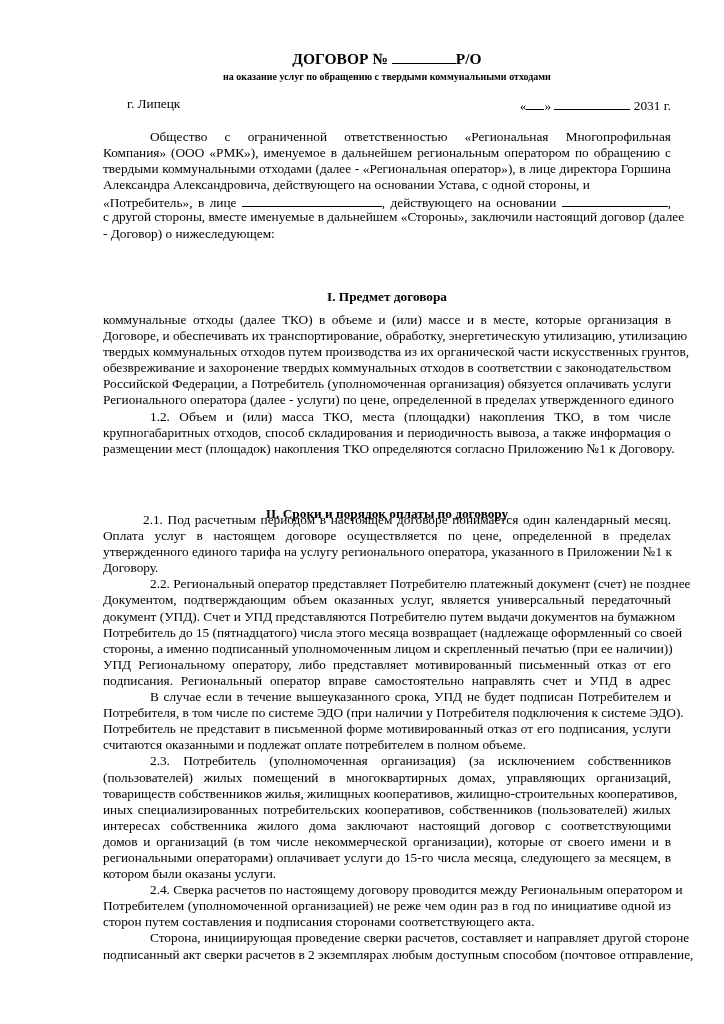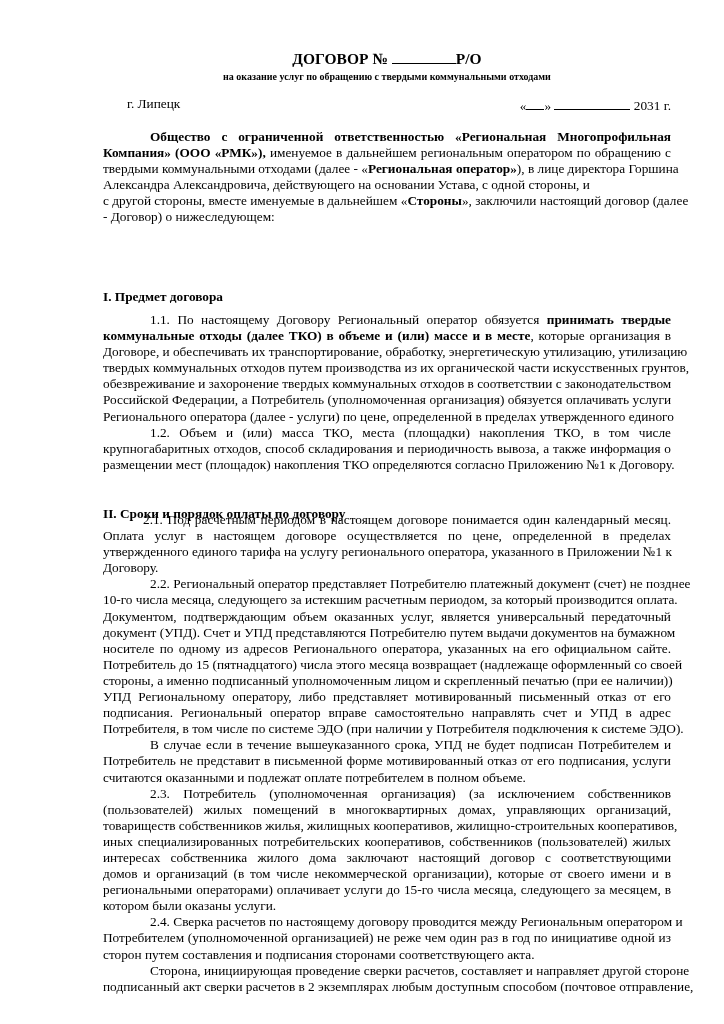--- a/index.html
+++ b/index.html
@@ -11,22 +11,22 @@
   .blank { display: inline-block; border-bottom: 1px solid #000; height: 13px; vertical-align: baseline; }
   .cityrow { position: absolute; top: 96px; left: 0; width: 568px; line-height: 16px; }
   .cityrow .city { position: absolute; left: 24px; }
   .cityrow .date { position: absolute; right: 0; }
   .p { position: absolute; left: 0; width: 568px; text-align: justify; line-height: 16.1px; }
   .p .ln { display: block; text-align: justify; text-align-last: justify; height: 16.1px; white-space: nowrap; }
   .p .ln.last { text-align-last: left; }
   .p .ln.ind { padding-left: 47px; }
   .p .ln.ind2 { padding-left: 40px; }
   .ln span { white-space: pre; }
-  b { font-weight: bold; }
-  .h { position: absolute; left: 0; width: 568px; font-weight: bold; font-size: 13.3px; line-height: 16px; }
+  b { font-weight: normal; }
+  .h { position: absolute; left: 0; width: 568px; text-align: center; font-weight: bold; font-size: 13.3px; line-height: 16px; }
 </style>
 </head>
 <body>
 
 <div class="page">
 
   <div class="title">
     <span>ДОГОВОР №</span>
     <span class="blank" style="width:64px;"></span><span>Р/О</span>
   </div>
@@ -39,55 +39,53 @@
       <span class="blank" style="width:76px;"></span>
       <span>2031 г.</span>
     </span>
   </div>
 
   <div class="p" style="top:129px;">
     <span class="ln ind"><b>Общество с ограниченной ответственностью «Региональная Многопрофильная</b></span>
     <span class="ln"><b>Компания» (ООО «РМК»),</b><span> именуемое в дальнейшем региональным оператором по обращению с</span></span>
     <span class="ln"><span>твердыми коммунальными отходами (далее - «</span><b>Региональная оператор»</b><span>), в лице директора Горшина</span></span>
     <span class="ln last"><span>Александра Александровича, действующего на основании Устава, с одной стороны, и</span></span>
+    <span class="ln"><b>«Потребитель»</b><span>, в лице </span><span class="blank" style="width:140px;"></span><span>, действующего на основании </span><span class="blank" style="width:106px;"></span><span>,</span></span>
     <span class="ln"><span>с другой стороны, вместе именуемые в дальнейшем «</span><b>Стороны</b><span>», заключили настоящий договор (далее</span></span>
     <span class="ln last"><span>- Договор) о нижеследующем:</span></span>
   </div>
 
   <div class="h" style="top:289px;">I. Предмет договора</div>
   <div class="p" style="top:312px;">
-    <span class="ln ind"><span>1.1. По настоящему Договору Региональный оператор обязуется </span><b>принимать твердые</b></span>
     <span class="ln"><b>коммунальные отходы (далее ТКО) в объеме и (или) массе и в месте</b><span>, которые организация в</span></span>
     <span class="ln">Договоре, и обеспечивать их транспортирование, обработку, энергетическую утилизацию, утилизацию</span>
     <span class="ln">твердых коммунальных отходов путем производства из их органической части искусственных грунтов,</span>
     <span class="ln">обезвреживание и захоронение твердых коммунальных отходов в соответствии с законодательством</span>
     <span class="ln">Российской Федерации, а Потребитель (уполномоченная организация) обязуется оплачивать услуги</span>
     <span class="ln">Регионального оператора (далее - услуги) по цене, определенной в пределах утвержденного единого</span>
     <span class="ln ind">1.2. Объем и (или) масса ТКО, места (площадки) накопления ТКО, в том числе</span>
     <span class="ln">крупногабаритных отходов, способ складирования и периодичность вывоза, а также информация о</span>
     <span class="ln last">размещении мест (площадок) накопления ТКО определяются согласно Приложению №1 к Договору.</span>
   </div>
 
   <div class="h" style="top:506px;">II. Сроки и порядок оплаты по договору</div>
   <div class="p" style="top:512px;">
     <span class="ln ind2">2.1. Под  расчетным периодом в настоящем договоре понимается один календарный  месяц.</span>
     <span class="ln">Оплата  услуг  в  настоящем  договоре  осуществляется по  цене, определенной  в  пределах</span>
     <span class="ln">утвержденного единого тарифа на услугу регионального оператора, указанного в Приложении №1 к</span>
     <span class="ln last">Договору.</span>
     <span class="ln ind">2.2. Региональный оператор представляет Потребителю платежный документ (счет)  не позднее</span>
-    <span class="ln">10-го числа месяца, следующего за истекшим расчетным периодом, за который производится оплата.</span>
     <span class="ln">Документом, подтверждающим объем оказанных услуг, является универсальный передаточный</span>
     <span class="ln">документ (УПД). Счет и УПД представляются Потребителю путем выдачи документов на бумажном</span>
-    <span class="ln">носителе по одному из адресов Регионального оператора, указанных на его официальном сайте.</span>
     <span class="ln">Потребитель до 15 (пятнадцатого) числа этого месяца возвращает (надлежаще оформленный со своей</span>
     <span class="ln">стороны, а именно подписанный уполномоченным лицом и скрепленный печатью (при ее наличии))</span>
     <span class="ln">УПД Региональному оператору, либо представляет мотивированный письменный отказ от его</span>
     <span class="ln">подписания. Региональный оператор вправе самостоятельно направлять счет и УПД в адрес</span>
+    <span class="ln ind">В случае если в течение вышеуказанного срока, УПД не будет подписан Потребителем и</span>
     <span class="ln last">Потребителя, в том числе по системе ЭДО (при наличии у Потребителя подключения к системе ЭДО).</span>
-    <span class="ln ind">В случае если в течение вышеуказанного срока, УПД не будет подписан Потребителем и</span>
     <span class="ln">Потребитель не представит в письменной форме мотивированный отказ от его подписания, услуги</span>
     <span class="ln last">считаются оказанными и подлежат оплате потребителем в полном объеме.</span>
     <span class="ln ind">2.3.  Потребитель  (уполномоченная  организация)  (за  исключением  собственников</span>
     <span class="ln">(пользователей) жилых помещений в многоквартирных домах, управляющих организаций,</span>
     <span class="ln">товариществ собственников жилья, жилищных кооперативов, жилищно-строительных кооперативов,</span>
     <span class="ln">иных специализированных потребительских кооперативов, собственников (пользователей) жилых</span>
     <span class="ln">интересах собственника жилого дома заключают настоящий договор с соответствующими</span>
     <span class="ln">домов и организаций (в том числе некоммерческой организации), которые от своего имени и в</span>
     <span class="ln">региональными операторами) оплачивает услуги до 15-го числа месяца, следующего за месяцем, в</span>
     <span class="ln last">котором были оказаны услуги.</span>

